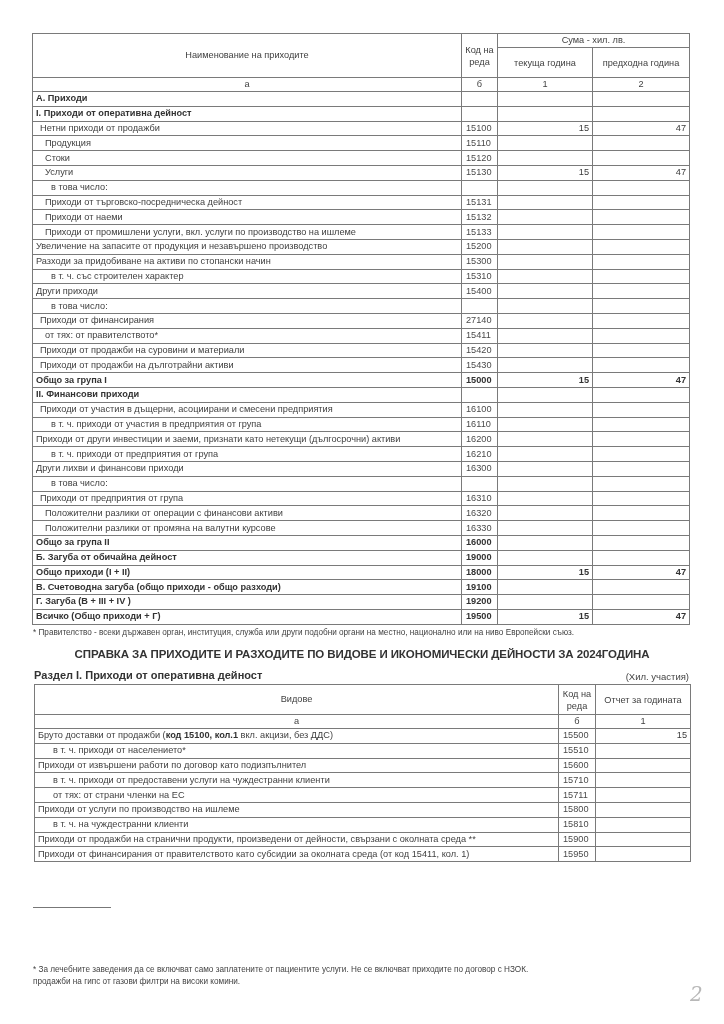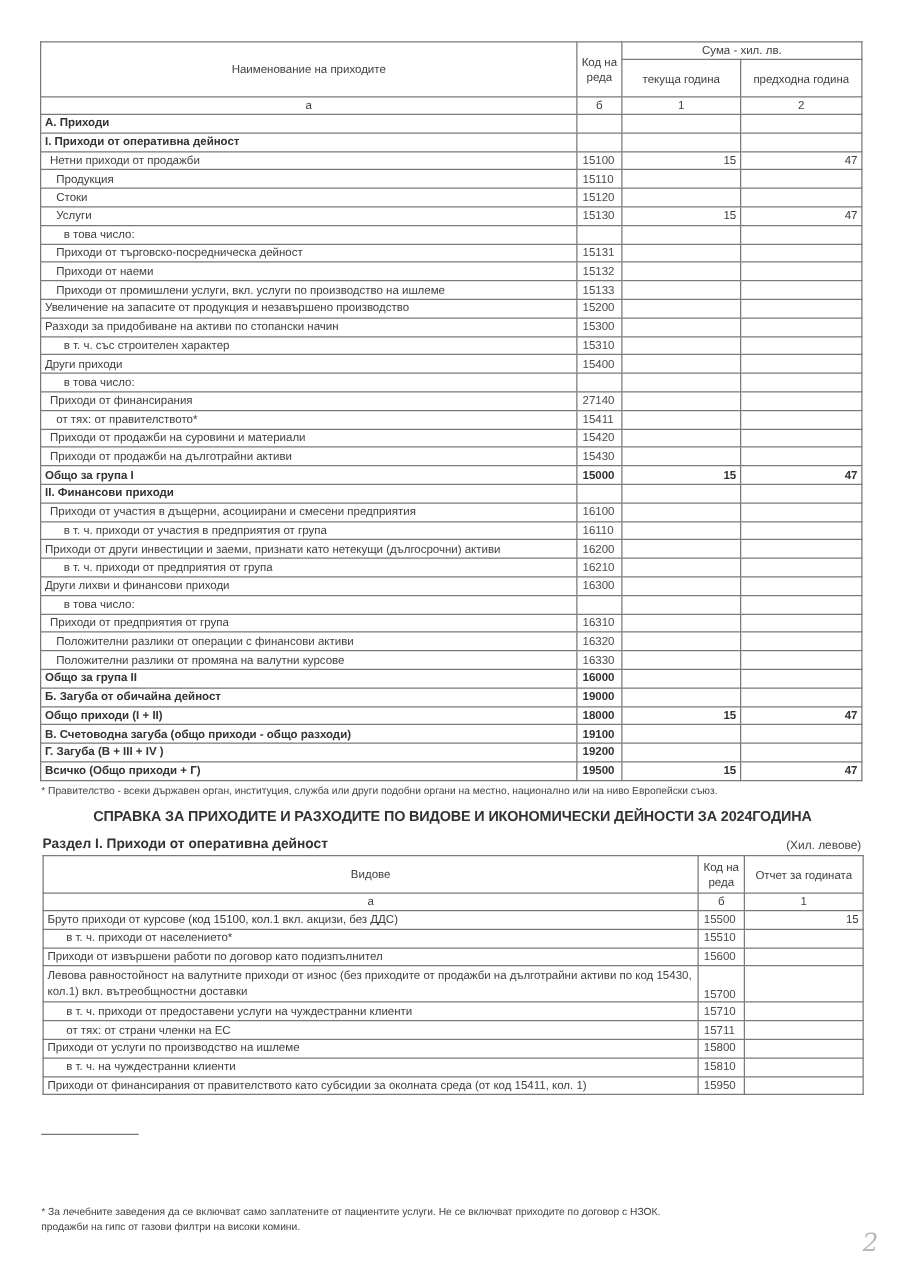--- a/index.html
+++ b/index.html
@@ -49,21 +49,21 @@
   }
 
   
   #t2 { left: 34px; top: 684px; width: 656px; border: 1.5px solid #6a6a6a; }
   #t2 col.c-name { width: 524px; }
   #t2 col.c-code { width: 37px; }
   #t2 col.c-v1 { width: 95px; }
   #t2 tr.body-row td { height: 13.8px; }
   #t2 tr.tall td { height: 28px; vertical-align: bottom; }
   #t2 tr.tall td.name { white-space: normal; vertical-align: middle; line-height: 13px; }
-  .rich b { font-weight: normal; color: #333; }
+  .rich b { font-weight: bold; color: #333; }
 
   #fn-rule { position: absolute; left: 33px; top: 907px; width: 78px; border-top: 1px solid #777; }
   #footnotes {
     position: absolute; left: 33px; top: 964px; width: 675px;
     font-size: 8.2px; line-height: 12.3px; color: #444;
   }
   #footnotes p { margin: 0; }
   #page-num {
     position: absolute; left: 690px; top: 982px; font-size: 20px; color: #b8b8b8;
     font-family: "DejaVu Serif", serif; font-style: italic;
@@ -313,21 +313,21 @@
         <td class="val">15</td>
         <td class="val">47</td>
       </tr>
     </tbody>
 </table>
 
 <div id="foot1">* Правителство - всеки държавен орган, институция, служба или други подобни органи на местно, национално или на ниво Европейски съюз.</div>
 
 <div id="doc-title">СПРАВКА ЗА ПРИХОДИТЕ И РАЗХОДИТЕ ПО ВИДОВЕ И ИКОНОМИЧЕСКИ ДЕЙНОСТИ ЗА 2024ГОДИНА</div>
 <div id="section-title">Раздел I. Приходи от оперативна дейност</div>
-<div id="units">(Хил. левове)</div>
+<div id="units">(Хил. участия)</div>
 
 <table id="t2">
   <colgroup>
     <col class="c-name">
       <col class="c-code">
       <col class="c-v1">
   </colgroup>
   <thead>
     <tr style="height:30px;">
       <th class="hdr-name">Видове</th>
@@ -335,57 +335,57 @@
       <th class="hdr-sub" style="white-space:normal;margin-top:36px;">Отчет за годината</th>
     </tr>
     <tr class="idx">
       <td>а</td>
       <td>б</td>
       <td>1</td>
     </tr>
   </thead>
   <tbody id="t2-body">
       <tr class="body-row">
-        <td class="name rich ind0"><span>Бруто приходи от курсове  (</span><b>код 15100, кол.1</b><span> вкл. акцизи, без ДДС)</span></td>
+        <td class="name rich ind0"><span>Бруто доставки от продажби  (</span><b>код 15100, кол.1</b><span> вкл. акцизи, без ДДС)</span></td>
         <td class="code">15500</td>
         <td class="val">15</td>
       </tr>
       <tr class="body-row">
         <td class="name rich ind3"><span>в т. ч. приходи от населението*</span></td>
         <td class="code">15510</td>
         <td class="val"></td>
       </tr>
       <tr class="body-row">
         <td class="name rich ind0"><span>Приходи от извършени работи по договор като подизпълнител</span></td>
         <td class="code">15600</td>
         <td class="val"></td>
       </tr>
-      <tr class="body-row tall">
-        <td class="name rich ind0"><span>Левова равностойност на валутните приходи от износ (без приходите от продажби на дълготрайни активи по код 15430, кол.1) вкл. вътреобщностни доставки</span></td>
-        <td class="code">15700</td>
-        <td class="val"></td>
-      </tr>
       <tr class="body-row">
         <td class="name rich ind3"><span>в т. ч. приходи от предоставени услуги на чуждестранни клиенти</span></td>
         <td class="code">15710</td>
         <td class="val"></td>
       </tr>
       <tr class="body-row">
         <td class="name rich ind3"><span>от тях: от страни членки на ЕС</span></td>
         <td class="code">15711</td>
         <td class="val"></td>
       </tr>
       <tr class="body-row">
         <td class="name rich ind0"><span>Приходи от услуги по производство на ишлеме</span></td>
         <td class="code">15800</td>
         <td class="val"></td>
       </tr>
       <tr class="body-row">
         <td class="name rich ind3"><span>в т. ч. на чуждестранни клиенти</span></td>
         <td class="code">15810</td>
+        <td class="val"></td>
+      </tr>
+      <tr class="body-row">
+        <td class="name rich ind0"><span>Приходи от продажби на странични продукти, произведени от дейности, свързани с околната среда **</span></td>
+        <td class="code">15900</td>
         <td class="val"></td>
       </tr>
       <tr class="body-row">
         <td class="name rich ind0"><span>Приходи от финансирания от правителството като субсидии за околната среда (от код 15411, кол. 1)</span></td>
         <td class="code">15950</td>
         <td class="val"></td>
       </tr>
     </tbody>
 </table>
 

